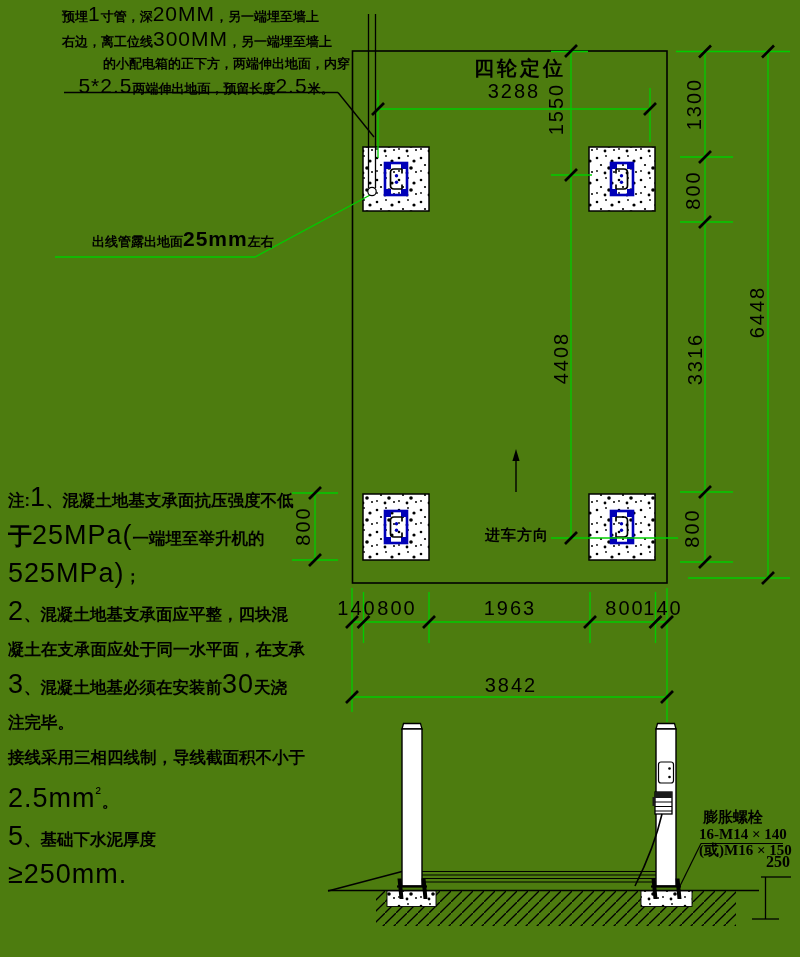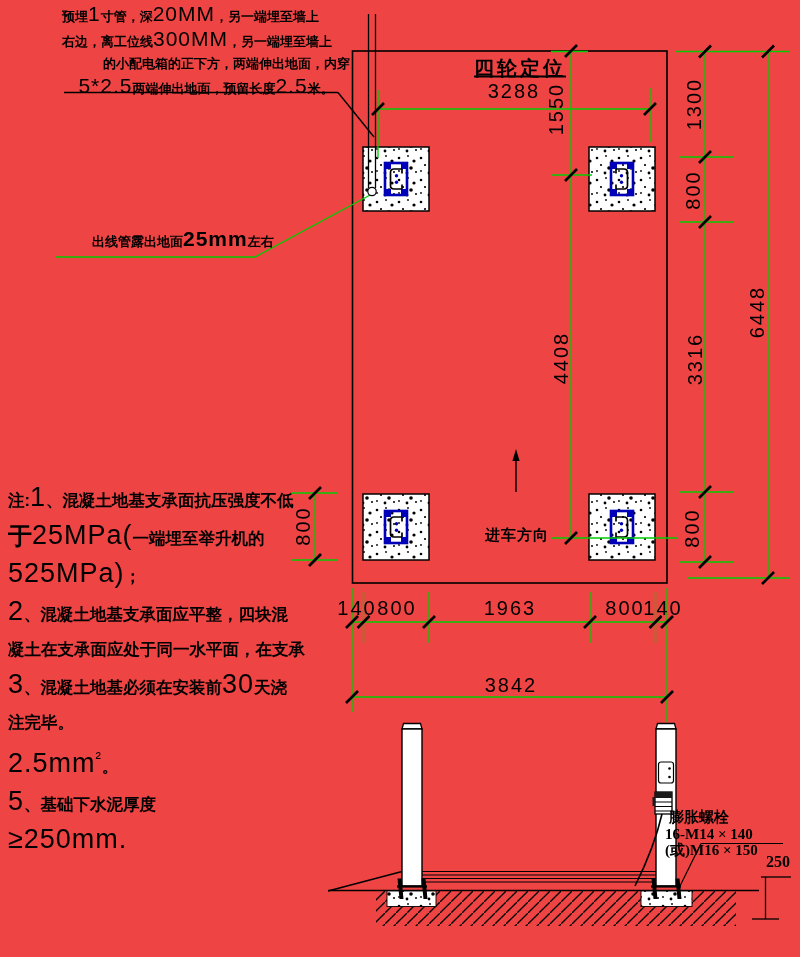--- a/index.html
+++ b/index.html
@@ -1,25 +1,25 @@
 <!DOCTYPE html>
 <html><head>
 <meta charset="utf-8">
 <style>
   html,body{margin:0;padding:0;background:#ffffff;}
-  .canvas{position:relative;width:800px;height:957px;background:#ef4444;overflow:hidden;
+  .canvas{position:relative;width:800px;height:957px;background:#4d7c0f;overflow:hidden;
           font-family:"Liberation Sans",sans-serif;color:#000;}
   .canvas svg{position:absolute;left:0;top:0;}
 
   
   .lbl{position:absolute;transform:translate(-50%,-50%);white-space:nowrap;
        font-family:"Liberation Sans",sans-serif;font-size:20px;font-weight:400;
        letter-spacing:2px;color:#000;}
   .lbl.rot{transform:translate(-50%,-50%) rotate(-90deg);}
-  .lbl.title{font-size:20px;font-weight:bold;letter-spacing:3px;text-decoration:underline;}
+  .lbl.title{font-size:20px;font-weight:bold;letter-spacing:3px;}
   .lbl.cnsmall{font-size:15px;font-weight:bold;letter-spacing:1px;margin-top:24px;}
 
   
   .ann{position:absolute;left:62px;top:3px;width:288px;}
   .ann .l{display:flex;align-items:baseline;line-height:22px;white-space:nowrap;}
   .ann .l.right{justify-content:flex-end;}
   .ann .l.center{justify-content:center;}
   .ann .cn{font-size:13px;font-weight:bold;}
   .ann .num{font-size:21px;font-weight:400;letter-spacing:1px;}
 
@@ -30,21 +30,21 @@
 
   
   .notes{position:absolute;left:8px;top:480px;width:330px;}
   .notes .l{line-height:35px;white-space:nowrap;}
   .notes .cn{font-size:16.5px;font-weight:bold;}
   .notes .cnl{font-size:24px;font-weight:bold;}
   .notes .num{font-size:27px;font-weight:400;letter-spacing:1px;}
   .notes .sup{font-size:16px;font-weight:400;vertical-align:9px;letter-spacing:1px;}
 
   
-  .bolt-note{position:absolute;left:665px;top:809px;width:100px;
+  .bolt-note{position:absolute;left:699px;top:809px;width:100px;
              font-family:"Liberation Serif",serif;font-weight:bold;font-size:15px;
              line-height:16.5px;white-space:nowrap;}
   .bolt-note .bl{display:block;}
   .depth-lbl{position:absolute;font-family:"Liberation Serif",serif;font-weight:bold;
              font-size:16px;white-space:nowrap;}
 </style>
 </head>
 <body>
 
 <div class="canvas">
@@ -302,18 +302,19 @@
   <div class="depth-lbl" style="left:766px;top:853px;">250</div>
 
   <div class="notes">
     <div class="l"><span class="cn">注:</span><span class="num">1</span><span class="cn">、</span><span class="cn">混凝土地基支承面抗压强度不低</span></div>
     <div class="l"><span class="cnl">于</span><span class="num">25MPa(</span><span class="cn">一端埋至举升机的</span></div>
     <div class="l"><span class="num">525MPa)</span><span class="cn">；</span></div>
     <div class="l"><span class="num">2</span><span class="cn">、混凝土地基支承面应平整，四块混</span></div>
     <div class="l"><span class="cn">凝土在支承面应处于同一水平面，在支承</span></div>
     <div class="l"><span class="num">3</span><span class="cn">、混凝土地基必须在安装前</span><span class="num">30</span><span class="cn">天浇</span></div>
     <div class="l"><span class="cn">注完毕。</span></div>
+    <div class="l"><span class="cn">接线采用三相四线制，导线截面积不小于</span></div>
     <div class="l"><span class="num">2.5mm</span><span class="sup">²</span><span class="cn">。</span></div>
     <div class="l"><span class="num">5</span><span class="cn">、基础下水泥厚度</span></div>
     <div class="l"><span class="num">≥250mm.</span></div>
   </div>
 
 </div>
 
 </body></html>

